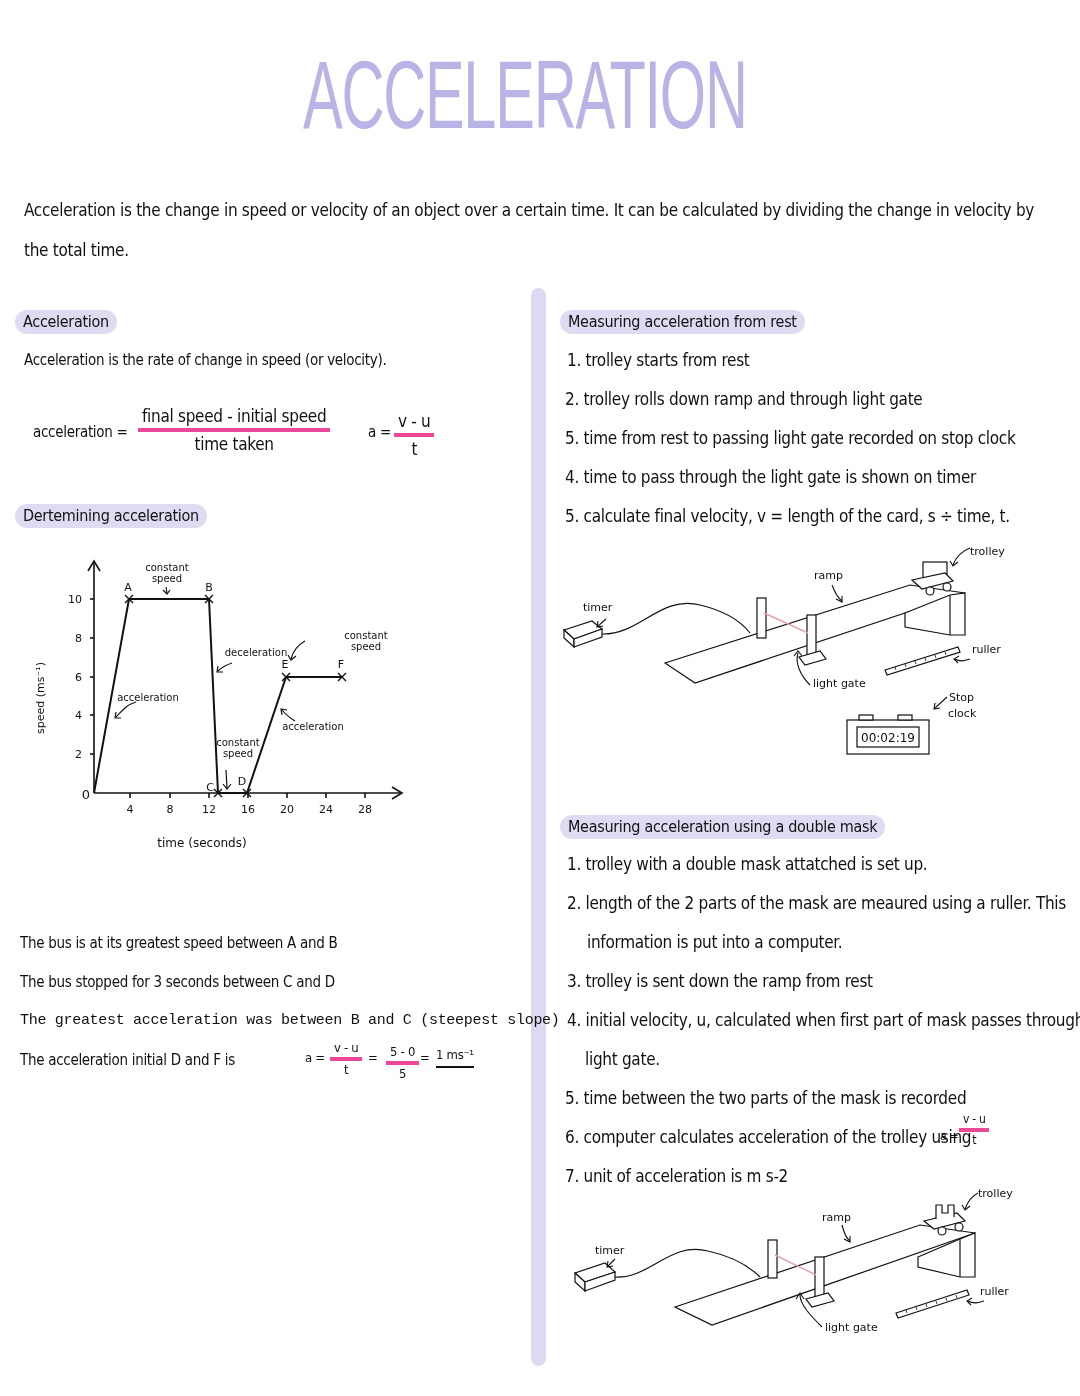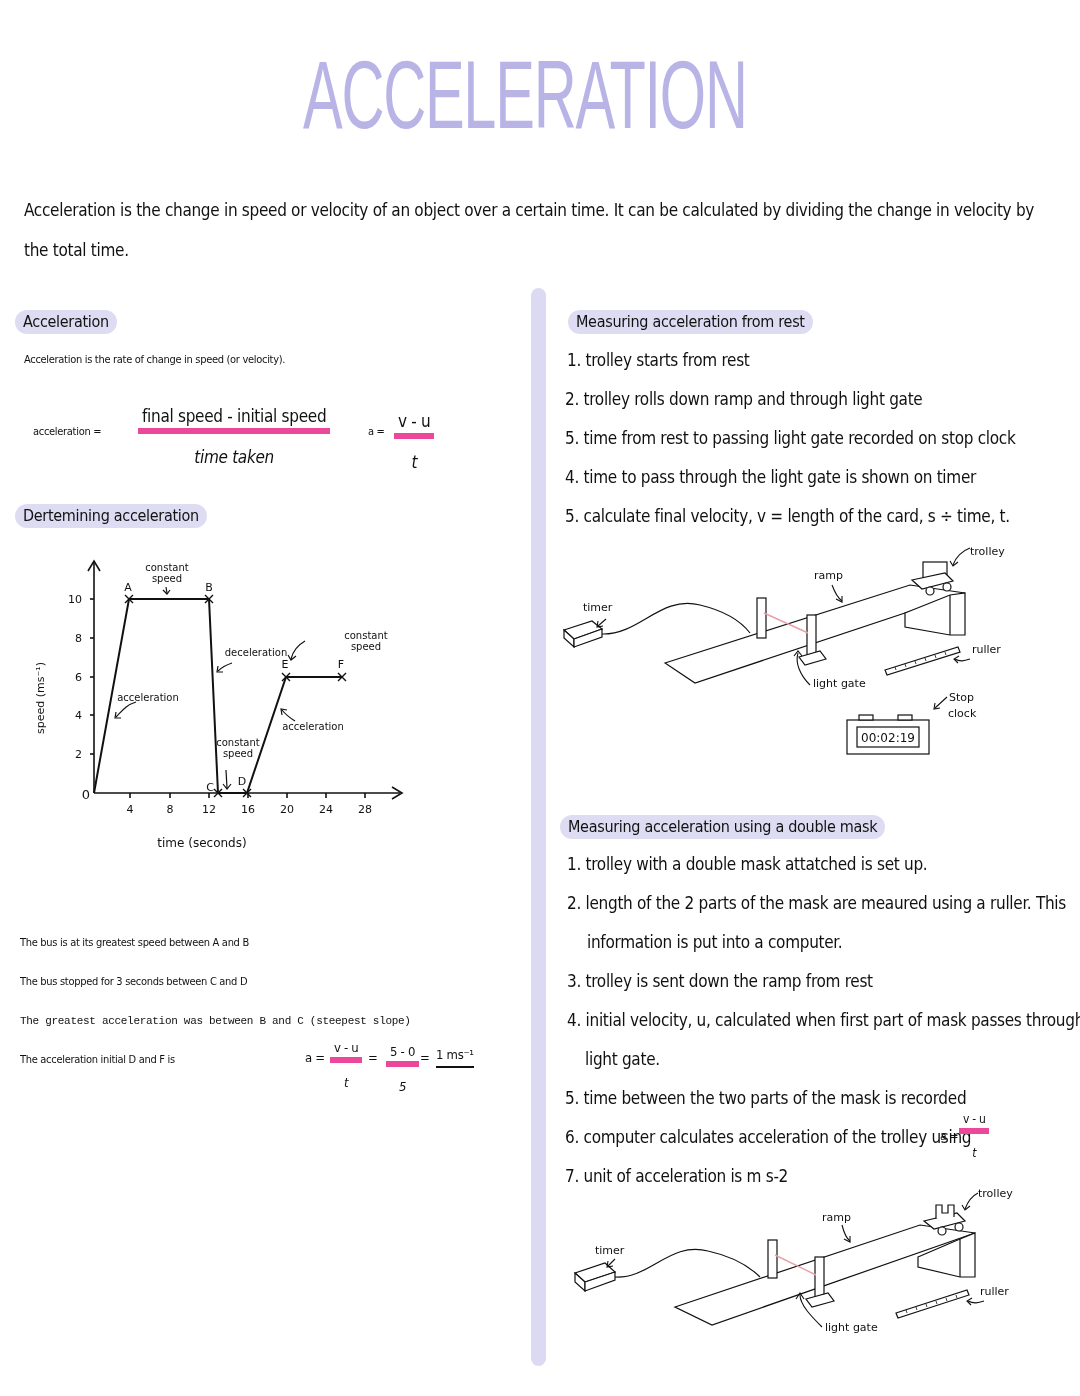--- a/index.html
+++ b/index.html
@@ -18,24 +18,24 @@
   .hl {
     position: absolute; background: #dedcf3; border-radius: 12px;
     padding: 1px 8px; font-size: 16px; line-height: 22px; white-space: nowrap;
   }
 
   .divider {
     position: absolute; left: 531px; top: 288px; width: 15px; height: 1078px;
     background: #dcdaf2; border-radius: 8px;
   }
 
-  .txt { position: absolute; font-size: 11px; white-space: nowrap; line-height: 22px; }
+  .txt { position: absolute; font-size: 15px; white-space: nowrap; line-height: 22px; }
   .frac { position: absolute; display: inline-flex; flex-direction: column; align-items: center; font-size: 17px; line-height: 22px; }
-  .frac .num { border-bottom: 6px solid #ec4899; padding: 0 4px 1px; }
-  .frac .den { padding-top: 12px; font-style: italic; }
+  .frac .num { border-bottom: 4px solid #ec4899; padding: 0 4px 1px; }
+  .frac .den { padding-top: 1px; }
 
   .steps .txt { font-size: 17px; }
   .chart-wrap { position: absolute; left: 30px; top: 555px; width: 380px; height: 300px; }
   .diagram { position: absolute; }
   svg text { font-family: "DejaVu Sans", sans-serif; }
 </style>
 </head>
 <body>
 
 <div class="title">ACCELERATION</div>
@@ -168,21 +168,21 @@
   <div class="txt hand" style="left:368px; top:1047px; font-size:13px;">=</div>
   <div class="frac hand" style="left:386px; top:1044px; font-size:13px; line-height:16px;">
     <span class="num">5 - 0</span>
     <span class="den">5</span>
   </div>
   <div class="txt hand" style="left:420px; top:1047px; font-size:13px;">=</div>
   <div class="txt hand" style="left:436px; top:1044px; font-size:13px; border-bottom:2px solid #111;">1 ms⁻¹</div>
 </section>
 
 <section>
-  <div class="hl hand" style="left:560px; top:310px;margin-left:8px;">Measuring acceleration from rest</div>
+  <div class="hl hand" style="left:560px; top:310px;">Measuring acceleration from rest</div>
   <div class="steps">
     <div class="txt hand" style="left:567px; top:349px;">1. trolley starts from rest</div>
     <div class="txt hand" style="left:565px; top:388px;">2. trolley rolls down ramp and through light gate</div>
     <div class="txt hand" style="left:565px; top:427px;">5. time from rest to passing light gate recorded on stop clock</div>
     <div class="txt hand" style="left:565px; top:466px;">4. time to pass through the light gate is shown on timer</div>
     <div class="txt hand" style="left:565px; top:505px;">5. calculate final velocity, v = length of the card, s ÷ time, t.</div>
   </div>
 
   <svg class="diagram" style="left:550px; top:535px;" width="530" height="230" viewBox="0 0 530 230">
     <g stroke="#111" stroke-width="1.2" fill="#fff">

